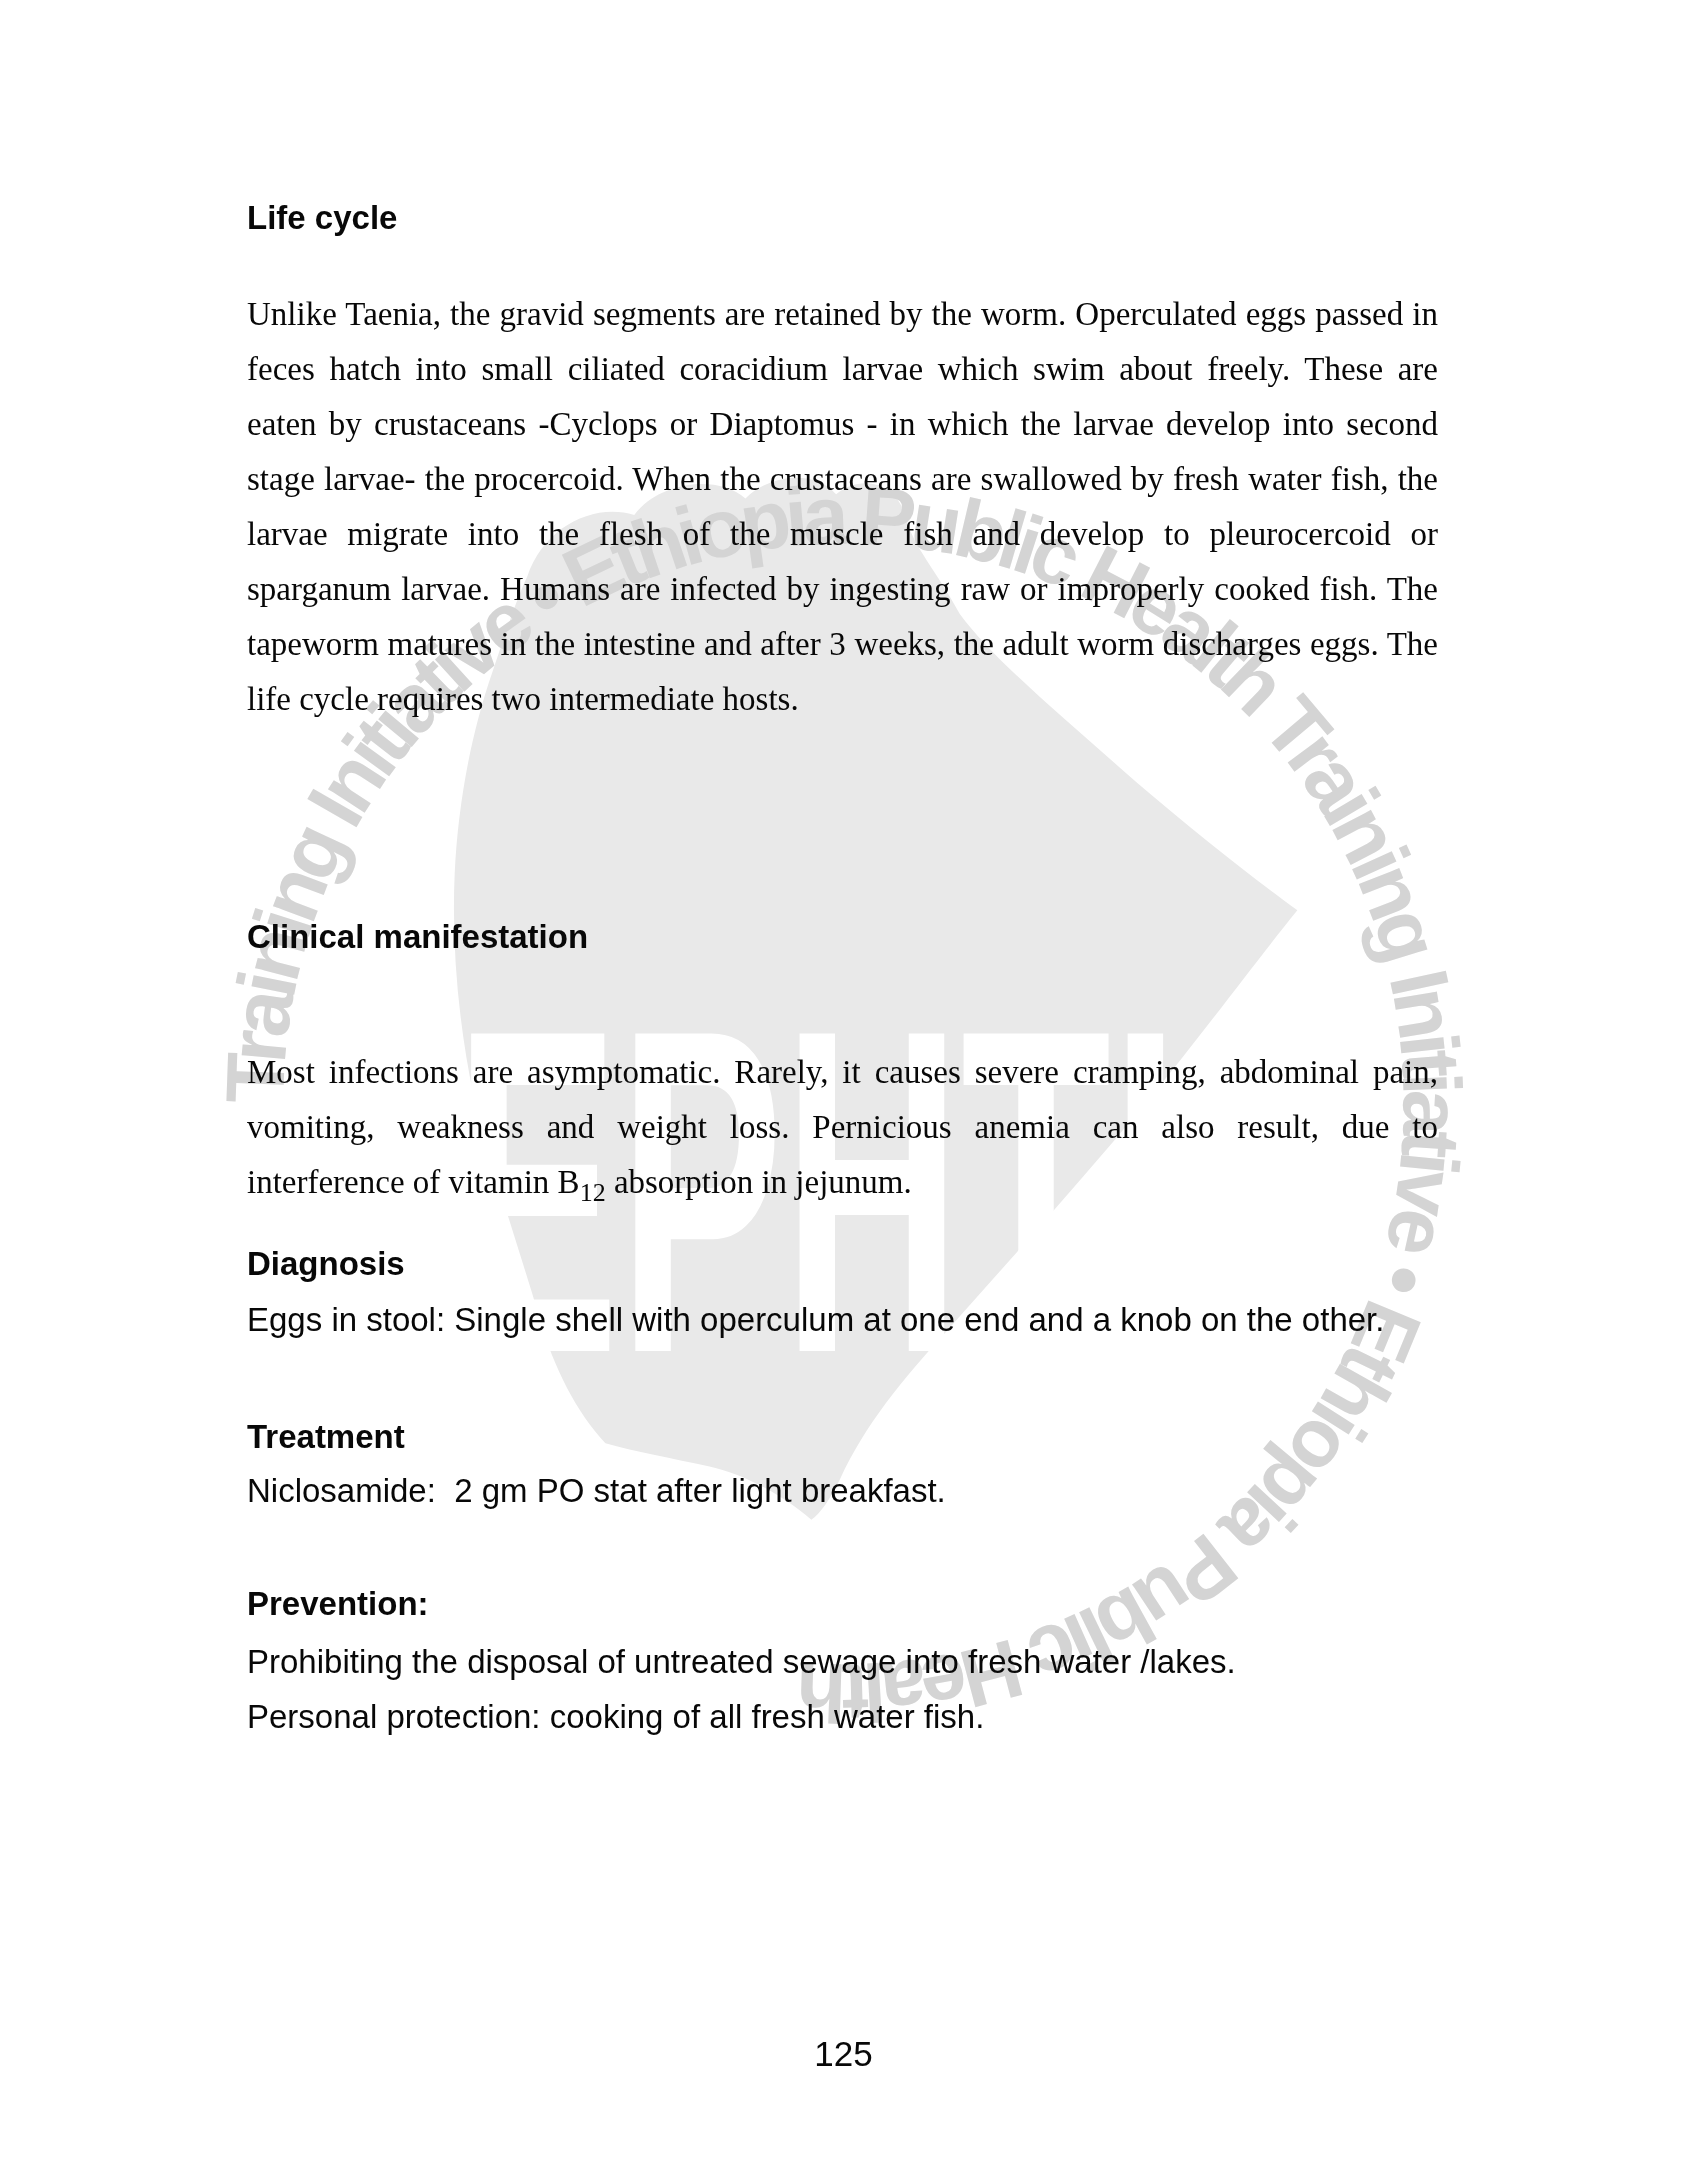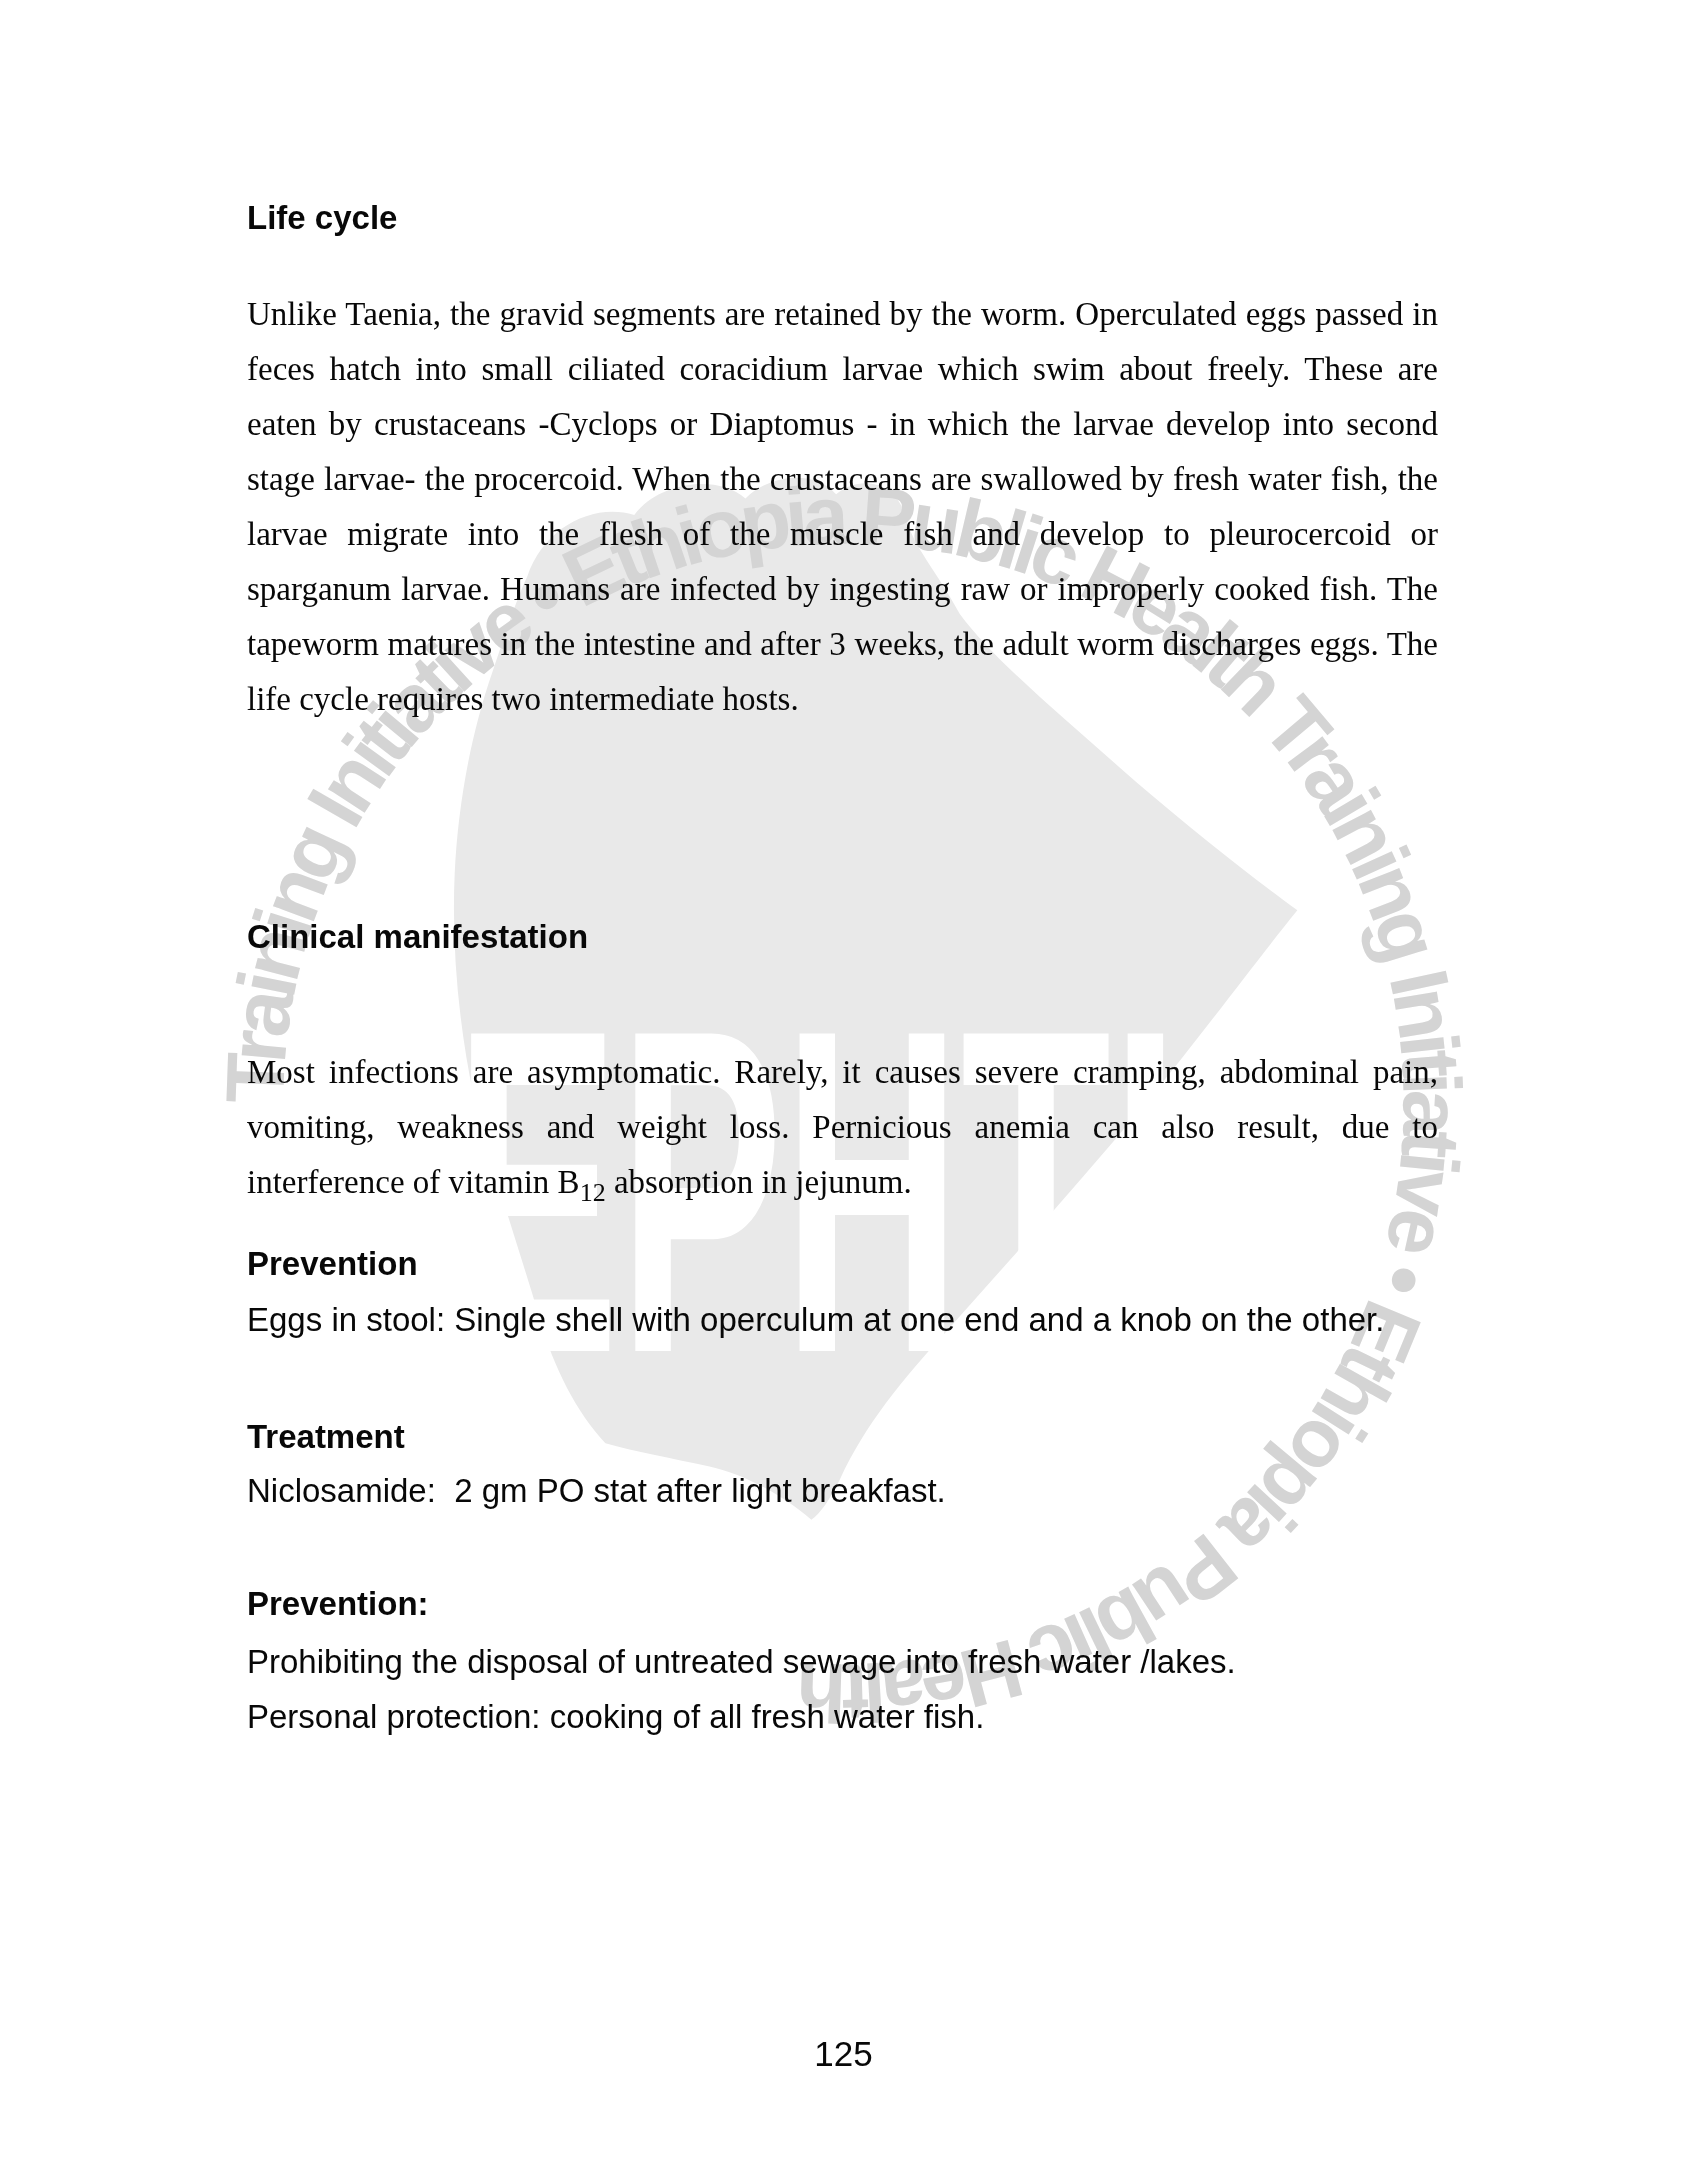--- a/index.html
+++ b/index.html
@@ -90,21 +90,21 @@
   <div class="block heading" style="top:190px">Life cycle</div>
 
   <div class="block" style="top:287px">
     <p class="just">Unlike Taenia, the gravid segments are retained by the worm. Operculated eggs passed in feces hatch into small ciliated coracidium larvae which swim about freely. These are eaten by crustaceans -Cyclops or Diaptomus - in which the larvae develop into second stage larvae- the procercoid. When the crustaceans are swallowed by fresh water fish, the larvae migrate into the flesh of the muscle fish and develop to pleurocercoid or sparganum larvae. Humans are infected by ingesting raw or improperly cooked fish. The tapeworm matures in the intestine and after 3 weeks, the adult worm discharges eggs. The life cycle requires two intermediate hosts.</p>
   </div>
 
   <div class="block heading" style="top:909px">Clinical manifestation</div>
 
   <p class="block just" style="top:1012px"><span>Most infections are asymptomatic. Rarely, it causes severe cramping, abdominal pain, vomiting, weakness and weight loss. Pernicious anemia can also result, due to interference of vitamin B</span><sub class="vitsub">12</sub><span> absorption in jejunum.</span></p>
 
-  <div class="block heading" style="top:1236px">Prevention</div>
+  <div class="block heading" style="top:1236px">Diagnosis</div>
 
   <div class="block" style="top:1292px">Eggs in stool: Single shell with operculum at one end and a knob on the other.</div>
 
   <div class="block heading" style="top:1409px">Treatment</div>
 
   <div class="block keep-spaces" style="top:1463px">Niclosamide:  2 gm PO stat after light breakfast.</div>
 
   <div class="block" style="top:1634px">
     <p>Prohibiting the disposal of untreated sewage into fresh water /lakes.</p>
     <p>Personal protection: cooking of all fresh water fish.</p>

